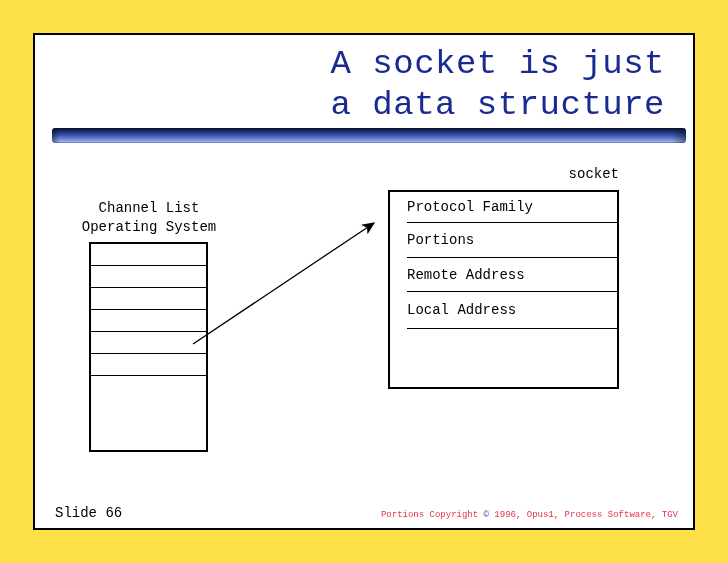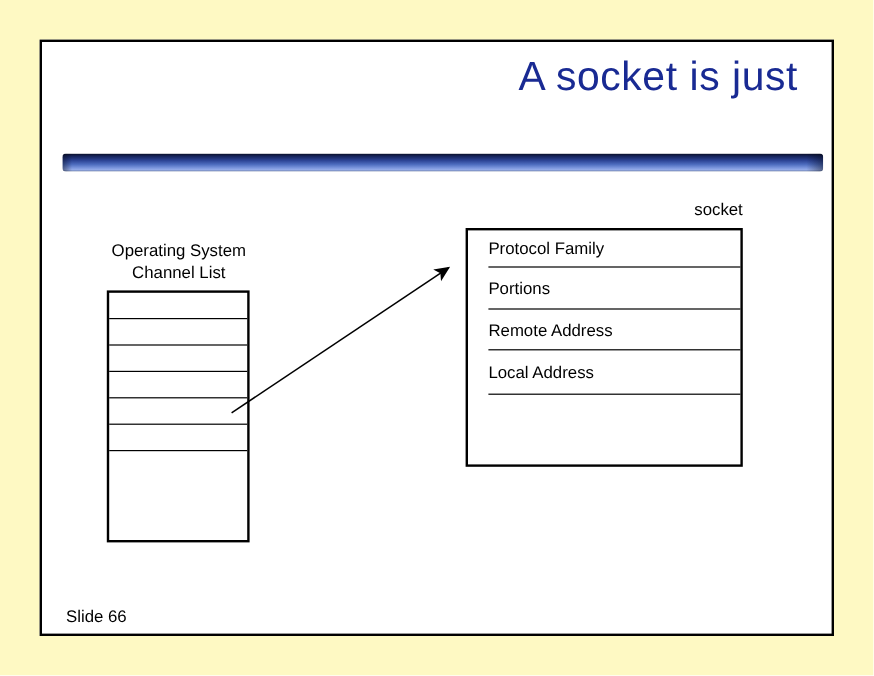--- a/index.html
+++ b/index.html
@@ -1,18 +1,18 @@
 <!DOCTYPE html>
 <html style="--title_blue: #192a93; --bar_blue_dark: #0a0f28; --bar_blue_mid: #2c4394; --bar_blue_light: #96ace8; --copyright_red: #e8334e; --copyright_symbol_blue: #3a57c4; --line_black: #000000; --background: #ffffff;"><head>
 <meta charset="utf-8">
 <style>
   html, body { margin:0; padding:0; background:#ffffff; }
   .canvas {
-    position:relative; width:728px; height:563px; background:#fef9c3;
-    font-family:Liberation Sans, sans-serif; overflow:hidden; color:#000;
+    position:relative; width:728px; height:563px; background:#fde047;
+    font-family:Liberation Mono, monospace; overflow:hidden; color:#000;
   }
   .slide-frame {
     position:absolute; left:33px; top:33px; width:662px; height:497px;
     border:2px solid #000; box-sizing:border-box; background:#fff;
   }
   .slide-title {
     position:absolute; top:44px; right:63px; left:260px;
     text-align:right; font-size:34px; line-height:41px;
     color:var(--title_blue, #192a93); letter-spacing:0.5px;
   }
@@ -75,20 +75,21 @@
 </style>
 </head>
 <body>
 
 <div class="canvas">
 
   <div class="slide-frame"></div>
 
   <div class="slide-title">
     <div>A socket is just</div>
+    <div>a data structure</div>
   </div>
 
   <div class="title-bar"></div>
 
   <div class="socket-label">socket</div>
 
   <div class="socket-box">
     <div class="socket-cell c1">
       <span>Protocol Family</span>
     </div>
@@ -98,22 +99,22 @@
     <div class="socket-cell c4">
       <span>Remote Address</span>
     </div>
     <div class="socket-cell c3">
       <span>Local Address</span>
     </div>
     <div class="socket-cell empty"></div>
   </div>
 
   <div class="os-label">
+    <div>Channel List</div>
     <div>Operating System</div>
-    <div>Channel List</div>
   </div>
 
   <div class="channel-table">
       <div class="ch-row"></div>
       <div class="ch-row"></div>
       <div class="ch-row"></div>
       <div class="ch-row"></div>
       <div class="ch-row"></div>
       <div class="ch-row"></div>
     </div>
@@ -122,14 +123,17 @@
     <defs>
       <marker id="arrowhead" markerWidth="12" markerHeight="10" refX="9" refY="4.5" orient="auto">
         <path d="M0,0 L10,4.5 L0,9 L2.5,4.5 z" fill="#000"></path>
       </marker>
     </defs>
     <line x1="193" y1="344" x2="374" y2="223" stroke="#000" stroke-width="1.3" marker-end="url(#arrowhead)"></line>
   </svg>
 
   <div class="footer-slide-number">Slide 66</div>
 
+  <div class="footer-copyright">
+    <span>Portions Copyright </span><span class="copy-symbol">©</span><span> 1996, Opus1, Process Software, TGV</span>
+  </div>
 
 </div>
 
 </body></html>

